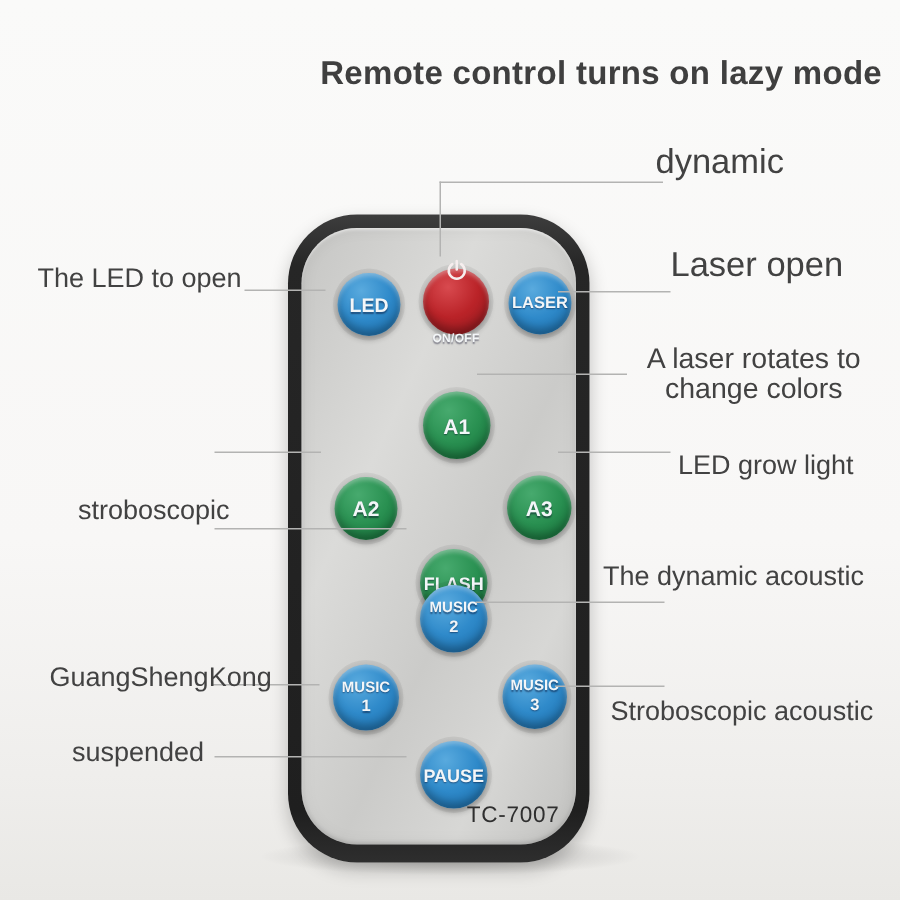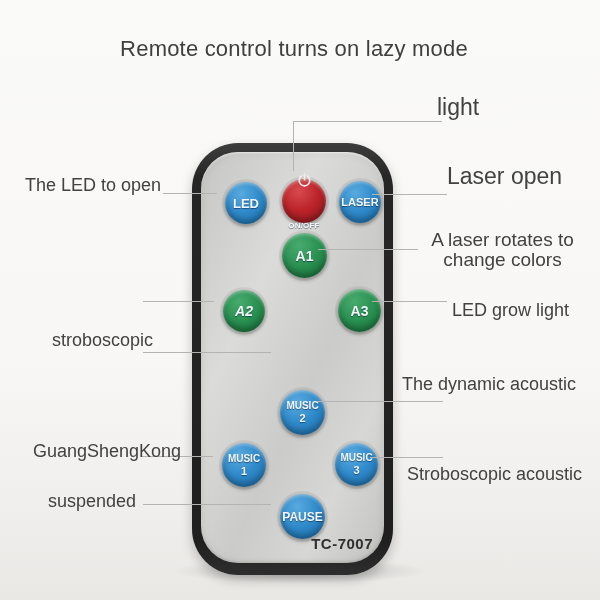--- a/index.html
+++ b/index.html
@@ -2,45 +2,45 @@
 <html><head>
 <meta charset="utf-8">
 <style>
   html,body{margin:0;padding:0;}
   body{width:600px;height:600px;overflow:hidden;
        font-family:"Liberation Sans", sans-serif;}
   .stage{position:relative;width:600px;height:600px;
          background:linear-gradient(180deg,#fafaf9 0%,#f8f7f6 60%,#efeeec 86%,#e9e8e5 100%);}
 
   .title{position:absolute;left:0;top:36px;width:588px;margin:0;
-         font-size:22px;font-weight:normal;color:#3f3f3f;text-align:center;letter-spacing:0.2px;}
+         font-size:22px;font-weight:bold;color:#3f3f3f;text-align:right;letter-spacing:0.2px;}
 
   
   .remote-shadow{position:absolute;left:168px;top:558px;width:264px;height:26px;
          background:radial-gradient(ellipse at center, rgba(0,0,0,0.22) 0%, rgba(0,0,0,0.0) 68%);
          z-index:0;}
   .remote{position:absolute;left:192px;top:143px;width:201px;height:432px;
           background:linear-gradient(180deg,#3d3d3d 0%,#262626 8%,#1f1f1f 92%,#2e2e2e 100%);
           border-radius:46px;padding:0;box-sizing:border-box;
           box-shadow:0 5px 12px rgba(0,0,0,0.22);z-index:1;}
   .remote-face{position:absolute;left:9px;top:9px;right:9px;bottom:12px;
           border-radius:37px;
           background:linear-gradient(115deg,#c6c6c4 0%,#dbdbd9 32%,#cbcbc9 58%,#d7d7d5 78%,#c2c2c0 100%);
           box-shadow:inset 0 1px 2px rgba(255,255,255,0.65), inset 0 -1px 3px rgba(0,0,0,0.18), inset 0 0 12px rgba(0,0,0,0.06);}
-  .model{position:absolute;right:11px;bottom:11px;font-size:15px;font-weight:bold;
+  .model{position:absolute;right:11px;bottom:11px;font-size:15px;font-weight:normal;
          color:#2f2f2f;letter-spacing:0.5px;}
 
   
   .btn{position:absolute;border-radius:50%;display:flex;flex-direction:column;
        align-items:center;justify-content:center;color:#f3f6f8;font-weight:bold;
        box-shadow:0 0 0 3px rgba(0,0,0,0.06), 0 2px 4px rgba(0,0,0,0.32),
                   inset 0 2px 3px rgba(255,255,255,0.35), inset 0 -4px 6px rgba(0,0,0,0.28);
        text-shadow:0 1px 1px rgba(0,0,30,0.45);cursor:default;}
   .btn.blue{background:radial-gradient(circle at 38% 28%, #59aade 0%, #2f8aca 48%, #1a6dab 100%);}
-  .btn.green{background:radial-gradient(circle at 38% 28%, #47aa6e 0%, #2a9152 48%, #146f38 100%);}
+  .btn.green{background:radial-gradient(circle at 38% 28%, #47aa6e 0%, #2a9152 48%, #146f38 100%);margin-top:28px;}
   .btn.red{background:radial-gradient(circle at 38% 28%, #d84a4f 0%, #ba2328 48%, #8d181d 100%);gap:33px;}
   .bl{display:block;line-height:1;}
   .power-icon{display:block;line-height:0;margin-bottom:1px;}
   .onoff-text{font-size:8px;letter-spacing:0.2px;}
 
   
   .cline{position:absolute;background:#b3b3b2;z-index:3;}
   .h{height:1px;} .v{width:1px;}
 
   
@@ -76,28 +76,31 @@
       </div>
 
       <div class="btn blue" style="left:138px;top:29px;width:42px;height:42px;font-size:11px;">
         <span class="bl">LASER</span>
       </div>
 
       <div class="btn green" style="left:81px;top:81px;width:45px;height:45px;font-size:14px;">
         <span class="bl">A1</span>
       </div>
 
-      <div class="btn green" style="left:22px;top:138px;width:42px;height:42px;font-size:14px;font-style:italic;">
+      <div class="btn green" style="left:22px;top:138px;width:42px;height:42px;font-size:14px;">
         <span class="bl">A2</span>
       </div>
 
       <div class="btn green" style="left:137px;top:137px;width:43px;height:43px;font-size:14px;">
         <span class="bl">A3</span>
       </div>
 
+      <div class="btn green" style="left:79px;top:186px;width:45px;height:45px;font-size:12px;">
+        <span class="bl">FLASH</span>
+      </div>
 
       <div class="btn blue" style="left:79px;top:238px;width:45px;height:45px;font-size:10px;">
         <span class="bl">MUSIC</span>
         <span class="bl" style="font-size:11px;margin-top:2px;">2</span>
       </div>
 
       <div class="btn blue" style="left:21px;top:291px;width:44px;height:44px;font-size:10px;">
         <span class="bl">MUSIC</span>
         <span class="bl" style="font-size:11px;margin-top:2px;">1</span>
       </div>
@@ -121,21 +124,21 @@
   <div class="cline h" style="left:372px;top:194px;width:75px;"></div>
   <div class="cline h" style="left:318px;top:249px;width:100px;"></div>
   <div class="cline h" style="left:143px;top:301px;width:71px;"></div>
   <div class="cline h" style="left:372px;top:301px;width:75px;"></div>
   <div class="cline h" style="left:143px;top:352px;width:128px;"></div>
   <div class="cline h" style="left:317px;top:401px;width:126px;"></div>
   <div class="cline h" style="left:142px;top:456px;width:71px;"></div>
   <div class="cline h" style="left:370px;top:457px;width:73px;"></div>
   <div class="cline h" style="left:143px;top:504px;width:128px;"></div>
 
-  <div class="note big" style="left:437px;top:94px;">light</div>
+  <div class="note big" style="left:437px;top:94px;">dynamic</div>
   <div class="note" style="left:25px;top:175px;">The LED to open</div>
   <div class="note big" style="left:447px;top:163px;">Laser open</div>
   <div class="note center" style="left:410px;top:230px;width:185px;font-size:19px;">
     <span class="bl" style="line-height:20px;">A laser rotates to</span>
     <span class="bl" style="line-height:20px;">change colors</span>
   </div>
   <div class="note" style="left:452px;top:300px;">LED grow light</div>
   <div class="note" style="left:52px;top:330px;">stroboscopic</div>
   <div class="note" style="left:402px;top:374px;">The dynamic acoustic</div>
   <div class="note tight" style="left:33px;top:443px;">

